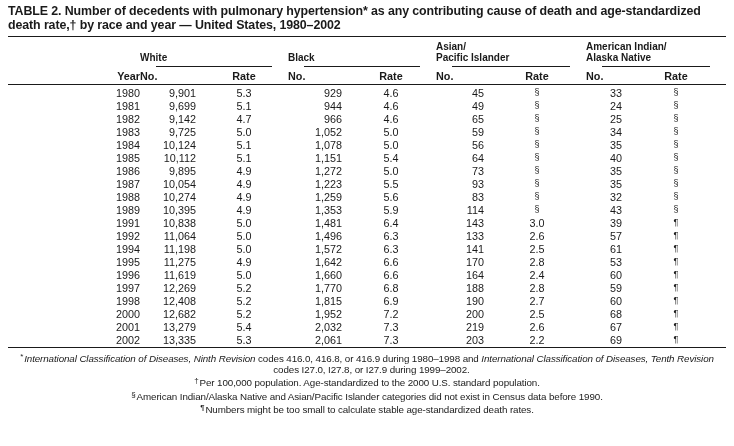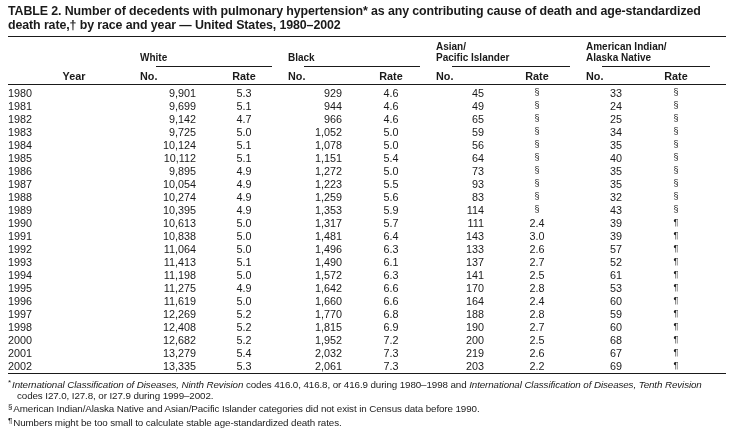--- a/index.html
+++ b/index.html
@@ -45,48 +45,49 @@
     height: 0;
   }
   tr.sub-row th {
     border-bottom: 1px solid #1a1a1a;
     font-weight: bold;
     font-size: 10.8px;
     height: 15px;
     vertical-align: bottom;
     padding-bottom: 2px;
   }
-  .h-year { text-align: center; }
+  .h-year { text-align: right; }
   .h-no   { text-align: left; padding-right: 8px; }
   .h-rate { text-align: center; }
   tbody td {
     height: 13px;
     line-height: 13px;
     font-size: 10.8px;
     white-space: nowrap;
   }
-  td.c-year { text-align: left; }
+  td.c-year { text-align: right; }
   td.c-no   { text-align: right; padding-right: 4px; }
   td.c-rate { text-align: center; }
   tbody tr:first-child td { padding-top: 2px; }
   tbody tr:last-child td { border-bottom: 1px solid #1a1a1a; }
   .cell-marker {
     font-size: 9px;
     vertical-align: top;
     line-height: 10px;
     display: inline-block;
   }
   .footnotes { margin-top: 3px; }
   .footnote {
     margin: 0;
     font-size: 9.8px;
     line-height: 11.4px;
     padding-left: 9px;
     text-indent: -9px;
     letter-spacing: -0.1px;
+    text-align: center;
   }
   .fn-mark {
     font-size: 8px;
     vertical-align: 3px;
     margin-right: 1px;
   }
   .italic { font-style: italic; }
 </style>
 </head>
 <body>
@@ -246,61 +247,39 @@
           <td class="c-no">10,395</td>
           <td class="c-rate">4.9</td>
           <td class="c-no">1,353</td>
           <td class="c-rate">5.9</td>
           <td class="c-no">114</td>
           <td class="c-rate"><span class="cell-marker">§</span></td>
           <td class="c-no">43</td>
           <td class="c-rate"><span class="cell-marker">§</span></td>
         </tr>
         <tr>
-          <td class="c-year">1990</td>
-          <td class="c-no">10,613</td>
-          <td class="c-rate">5.0</td>
-          <td class="c-no">1,317</td>
-          <td class="c-rate">5.7</td>
-          <td class="c-no">111</td>
-          <td class="c-rate">2.4</td>
-          <td class="c-no">39</td>
-          <td class="c-rate"><span class="cell-marker">¶</span></td>
-        </tr>
-        <tr>
           <td class="c-year">1991</td>
           <td class="c-no">10,838</td>
           <td class="c-rate">5.0</td>
           <td class="c-no">1,481</td>
           <td class="c-rate">6.4</td>
           <td class="c-no">143</td>
           <td class="c-rate">3.0</td>
           <td class="c-no">39</td>
           <td class="c-rate"><span class="cell-marker">¶</span></td>
         </tr>
         <tr>
           <td class="c-year">1992</td>
           <td class="c-no">11,064</td>
           <td class="c-rate">5.0</td>
           <td class="c-no">1,496</td>
           <td class="c-rate">6.3</td>
           <td class="c-no">133</td>
           <td class="c-rate">2.6</td>
           <td class="c-no">57</td>
-          <td class="c-rate"><span class="cell-marker">¶</span></td>
-        </tr>
-        <tr>
-          <td class="c-year">1993</td>
-          <td class="c-no">11,413</td>
-          <td class="c-rate">5.1</td>
-          <td class="c-no">1,490</td>
-          <td class="c-rate">6.1</td>
-          <td class="c-no">137</td>
-          <td class="c-rate">2.7</td>
-          <td class="c-no">52</td>
           <td class="c-rate"><span class="cell-marker">¶</span></td>
         </tr>
         <tr>
           <td class="c-year">1994</td>
           <td class="c-no">11,198</td>
           <td class="c-rate">5.0</td>
           <td class="c-no">1,572</td>
           <td class="c-rate">6.3</td>
           <td class="c-no">141</td>
           <td class="c-rate">2.5</td>
@@ -382,17 +361,18 @@
           <td class="c-no">203</td>
           <td class="c-rate">2.2</td>
           <td class="c-no">69</td>
           <td class="c-rate"><span class="cell-marker">¶</span></td>
         </tr>
       </tbody>
   </table>
 
   <div class="footnotes" id="footnotes">
       <p class="footnote"><span class="fn-mark">*</span><span class="italic">International Classification of Diseases, Ninth Revision</span><span> codes 416.0, 416.8, or 416.9 during 1980–1998 and </span><span class="italic">International Classification of Diseases, Tenth Revision</span><span> codes I27.0, I27.8, or I27.9 during 1999–2002.</span></p>
+      <p class="footnote"><span class="fn-mark">†</span><span>Per 100,000 population. Age-standardized to the 2000 U.S. standard population.</span></p>
       <p class="footnote"><span class="fn-mark">§</span><span>American Indian/Alaska Native and Asian/Pacific Islander categories did not exist in Census data before 1990.</span></p>
       <p class="footnote"><span class="fn-mark">¶</span><span>Numbers might be too small to calculate stable age-standardized death rates.</span></p>
     </div>
 
 </div>
 
 </body></html>

